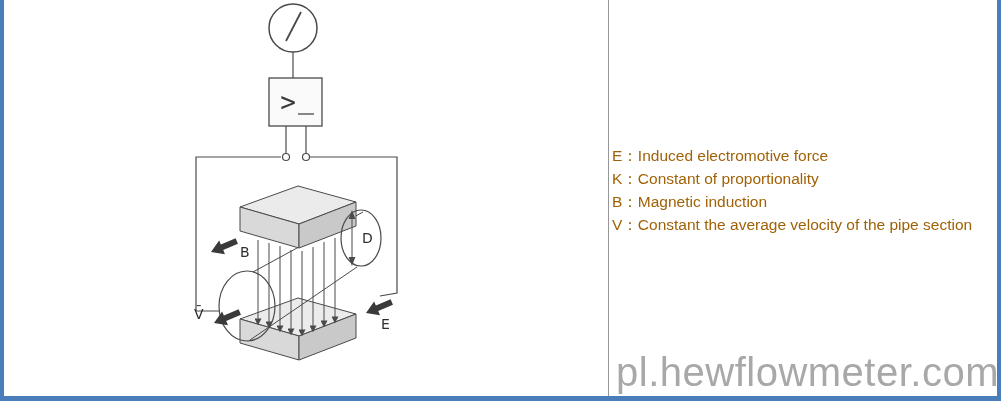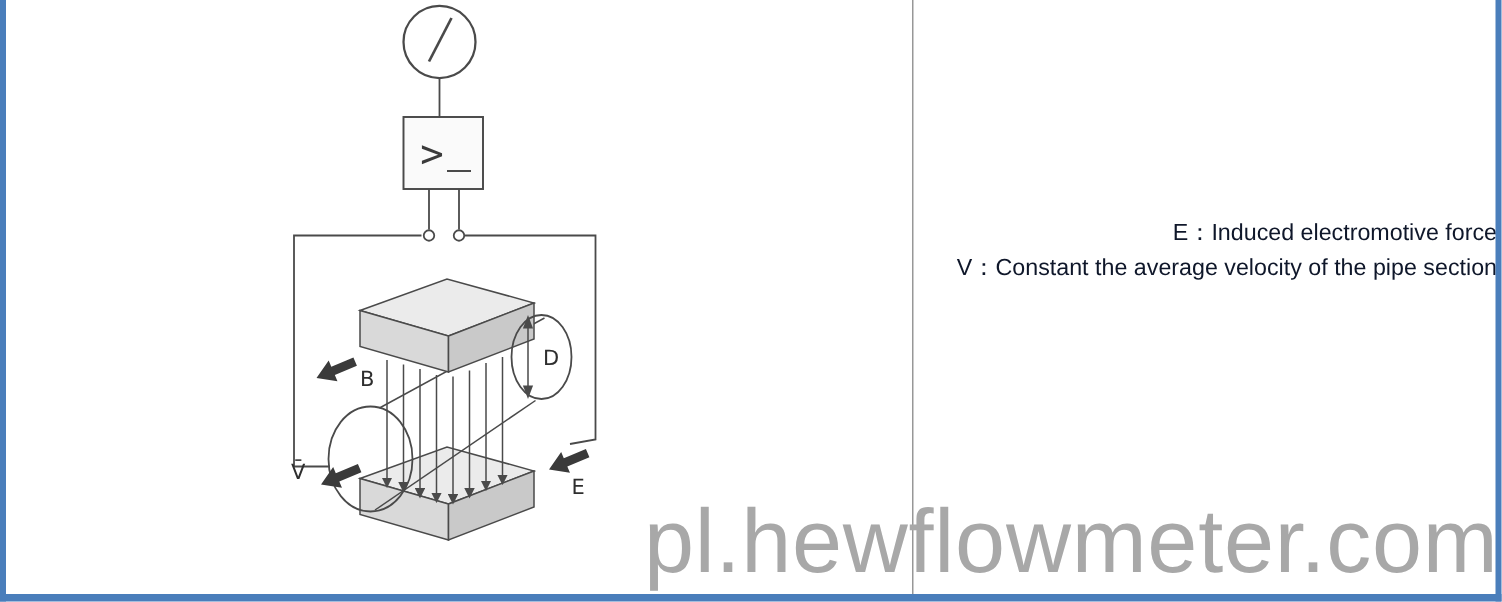--- a/index.html
+++ b/index.html
@@ -29,31 +29,30 @@
     background: var(--divider-gray, #979797);
     z-index: 1;
   }
 
   .diagram-panel {
     position: absolute; left: 0; top: 0; width: 608px; height: 396px;
   }
 
   .legend-panel {
     position: absolute; left: 612px; top: 144px; width: 386px;
-    color: #0f172a;
+    color: #a16207;
     font-size: 15.5px;
     line-height: 23px;
     z-index: 2;
-    text-align: right;
   }
   .legend-line { white-space: nowrap; }
 
   .watermark {
     position: absolute; right: 2px; bottom: 6px;
-    font-size: 60px;
+    font-size: 40px;
     color: var(--watermark-gray, #a8a8a8);
     letter-spacing: 0.5px;
     white-space: nowrap;
     z-index: 3;
     pointer-events: none;
   }
 
   svg text.sym {
     font-family: "DejaVu Sans", sans-serif;
     font-size: 14px;
@@ -142,20 +141,22 @@
 
       <text class="sym" x="240" y="257">B</text>
       <text class="sym" x="362" y="243">D</text>
       <text class="sym" x="194" y="319">V̄</text>
       <text class="sym" x="381" y="329">E</text>
     </svg>
   </div>
 
   <div class="legend-panel">
     <div class="legend-line">E：Induced electromotive force</div>
+    <div class="legend-line">K：Constant of proportionality</div>
+    <div class="legend-line">B：Magnetic induction</div>
     <div class="legend-line">V：Constant the average velocity of the pipe section</div>
   </div>
 
   <div class="watermark">pl.hewflowmeter.com</div>
 
   <div class="divider"></div>
   <div class="edge-bar left"></div>
   <div class="edge-bar right"></div>
   <div class="bottom-bar"></div>
 

